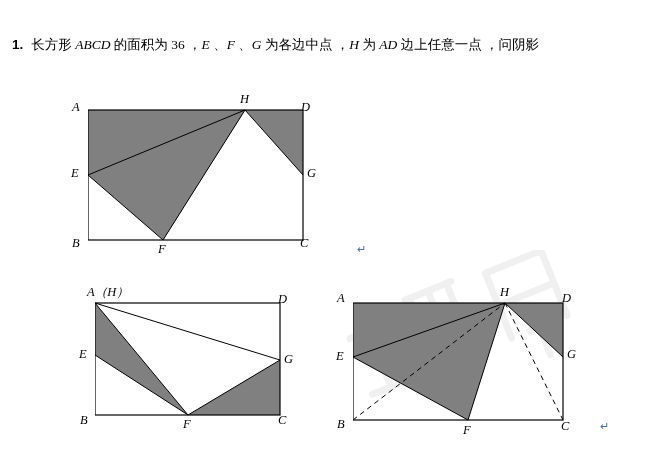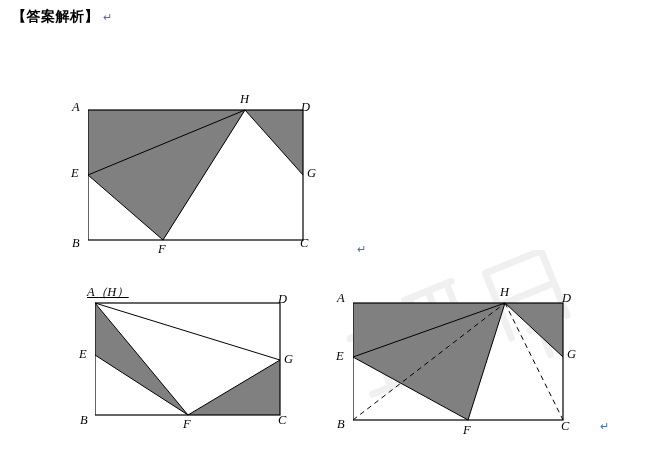--- a/index.html
+++ b/index.html
@@ -84,24 +84,24 @@
     color: #4a6fb5;
     font-size: 11px;
     font-family: "Liberation Sans", sans-serif;
   }
 </style>
 </head>
 <body>
 
 <div class="page">
 
-  <div class="header-line">
-    <span>【答案解析】</span><span class="pilcrow">↵</span>
+
+  <div class="q-line1">
+    <span class="q-num">1.</span><span>长方形 </span><span class="ital">ABCD</span><span> 的面积为 36 ，</span><span class="ital">E</span><span> 、</span><span class="ital">F</span><span> 、</span><span class="ital">G</span><span> 为各边中点 ，</span><span class="ital">H</span><span> 为 </span><span class="ital">AD</span><span> 边上任意一点 ，问阴影</span>
   </div>
-
 
 
   <div class="fig" style="left:88px; top:100px; width:230px; height:150px;">
     <svg width="230" height="150" viewBox="0 0 230 150">
 
       <polygon points="0,10 157,10 75,140" fill="#808080" stroke="none"></polygon>
       <polygon points="0,10 0,75 75,140 157,10" fill="#808080" stroke="none"></polygon>
       <polygon points="157,10 215,10 215,75" fill="#808080" stroke="none"></polygon>
       <rect x="0" y="10" width="215" height="130" fill="none" stroke="#000000" stroke-width="1.2"></rect>
       <line x1="0" y1="75" x2="157" y2="10" stroke="#000000" stroke-width="1"></line>
@@ -122,21 +122,21 @@
   <div class="fig" style="left:95px; top:295px; width:200px; height:135px;">
     <svg width="200" height="135" viewBox="0 0 200 135">
       <polygon points="0,8 0,60 93,120" fill="#808080" stroke="none"></polygon>
       <polygon points="93,120 185,120 185,65" fill="#808080" stroke="none"></polygon>
       <rect x="0" y="8" width="185" height="112" fill="none" stroke="#000000" stroke-width="1.2"></rect>
       <line x1="0" y1="60" x2="93" y2="120" stroke="#000000" stroke-width="1"></line>
       <line x1="0" y1="8" x2="93" y2="120" stroke="#000000" stroke-width="1"></line>
       <line x1="0" y1="8" x2="185" y2="65" stroke="#000000" stroke-width="1"></line>
       <line x1="93" y1="120" x2="185" y2="65" stroke="#000000" stroke-width="1"></line>
     </svg>
-    <span class="lbl" style="left:-8px; top:-11px;text-decoration:underline;">A（H）</span>
+    <span class="lbl" style="left:-8px; top:-11px;">A（H）</span>
     <span class="lbl" style="left:-15px; top:118px;">B</span>
     <span class="lbl" style="left:183px; top:118px;">C</span>
     <span class="lbl" style="left:183px; top:-3px;">D</span>
     <span class="lbl" style="left:-16px; top:52px;">E</span>
     <span class="lbl" style="left:88px; top:122px;">F</span>
     <span class="lbl" style="left:189px; top:57px;">G</span>
   </div>
 
   <svg class="watermark" viewBox="0 0 300 180">
     <g fill="none" stroke="#e2e2e2" stroke-width="7" stroke-linecap="round" stroke-linejoin="round" transform="rotate(-22 150 90)">

